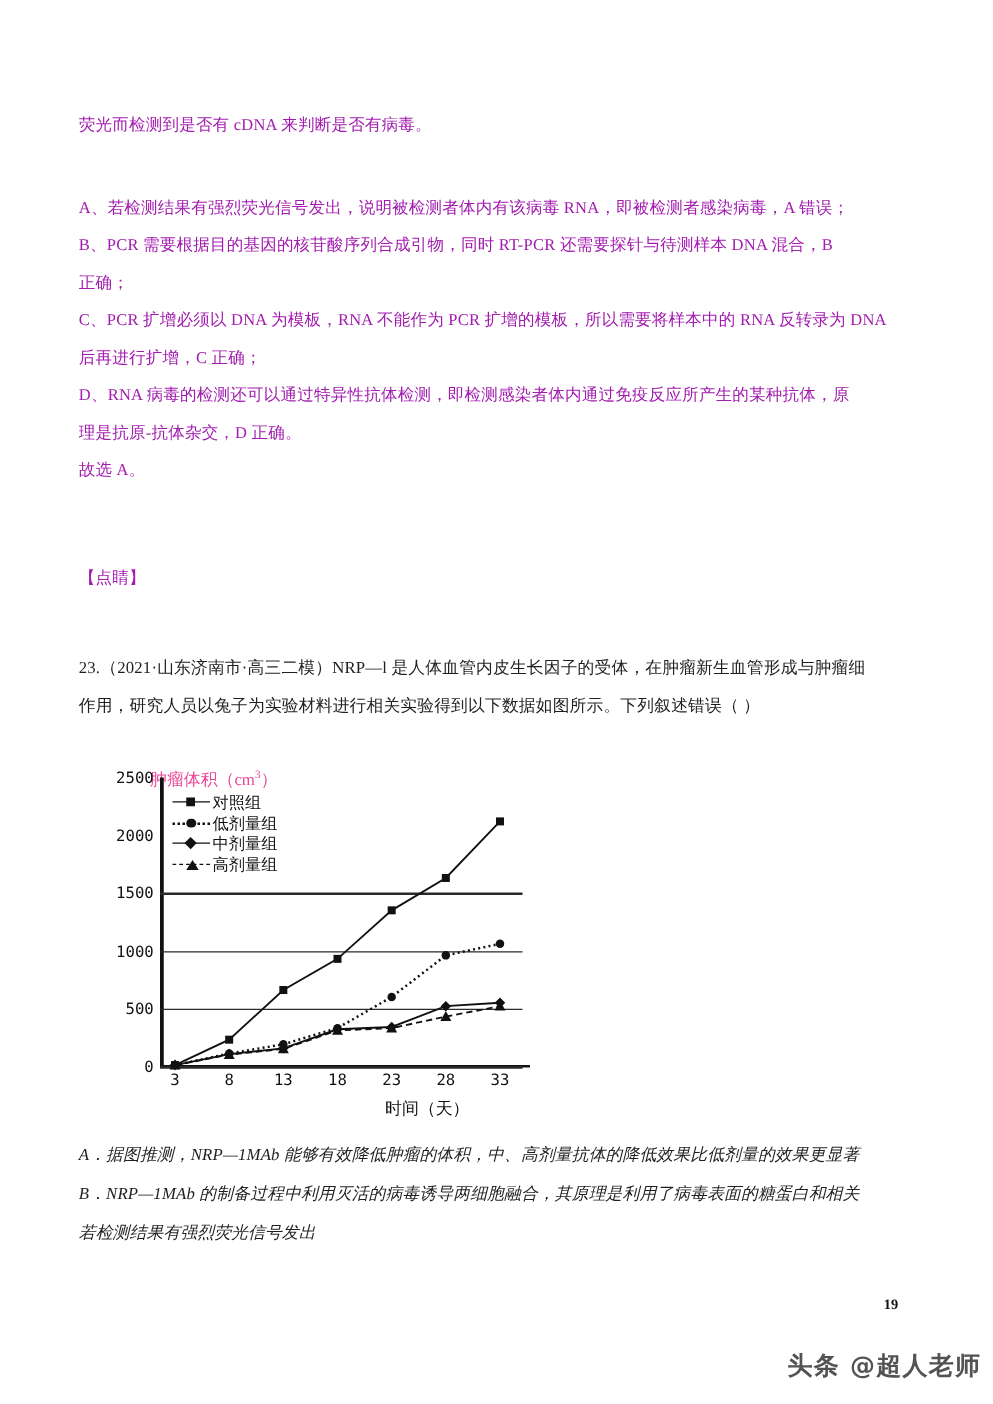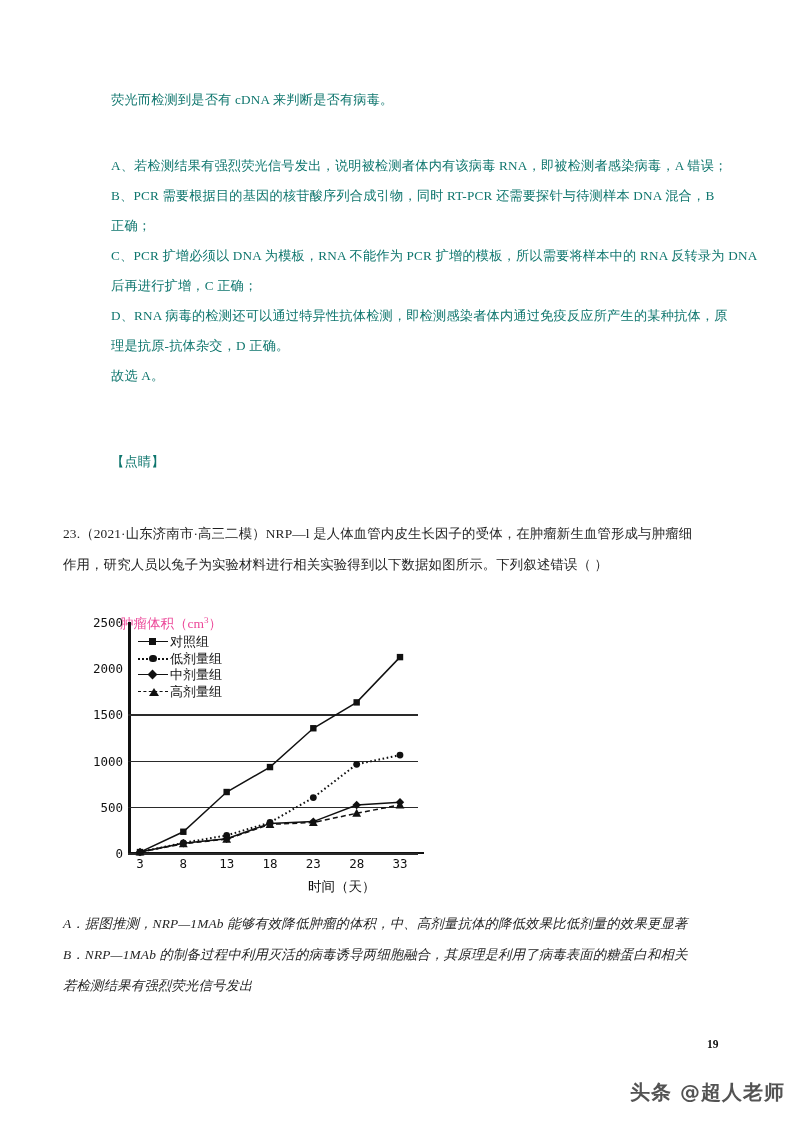--- a/index.html
+++ b/index.html
@@ -16,24 +16,23 @@
     position:absolute; inset:0;
     padding:0;
   }
   .content{
     position:absolute;
     left:63px; top:0; width:672px;
   }
   .ln{
     font-size:13.2px;
     line-height:30px;
-    color:#0f766e;
+    color:#a21caf;
     letter-spacing:0.2px;
     white-space:nowrap;
-    margin-left:48px;
   }
   .spacer-sm{height:18px;}
 
   .qline{
     font-size:13.4px;
     line-height:31px;
     color:#1f1f1f;
     letter-spacing:0.15px;
     white-space:nowrap;
   }

